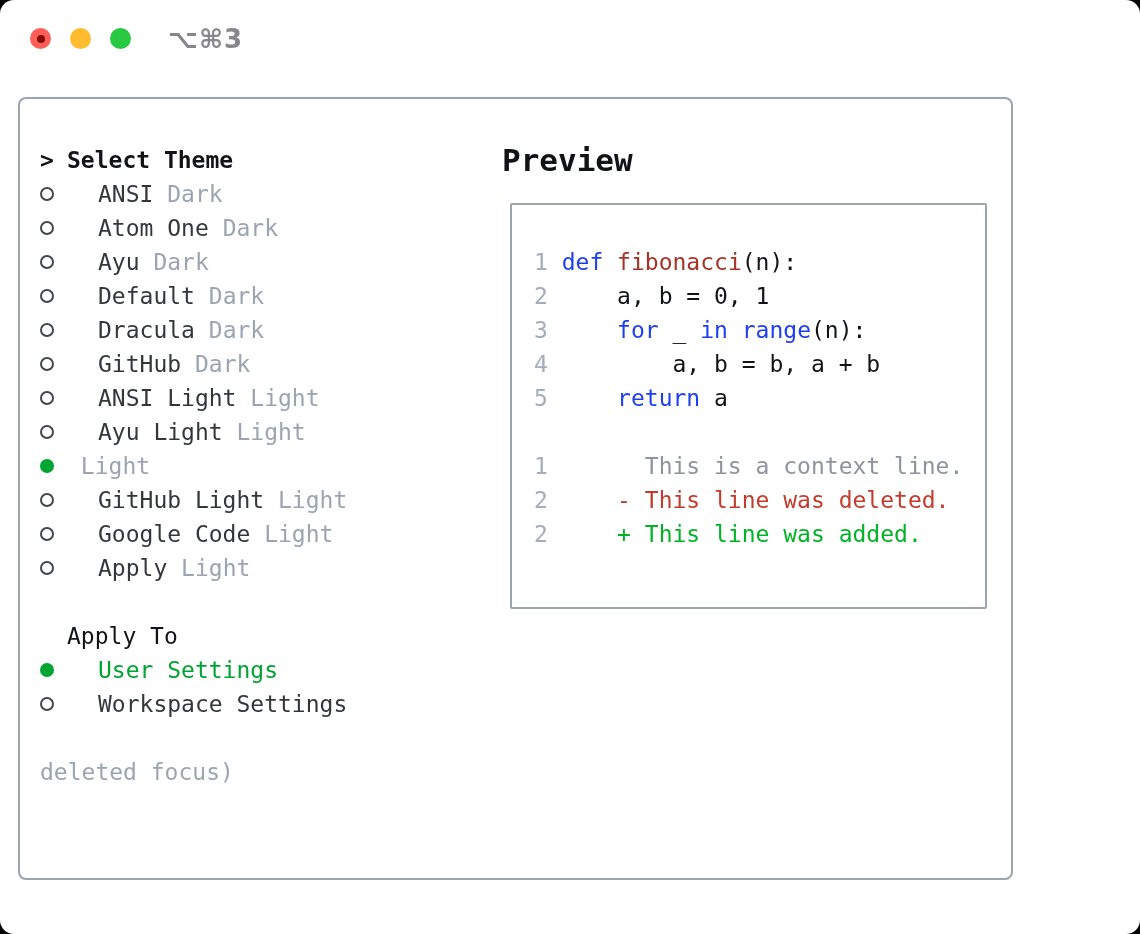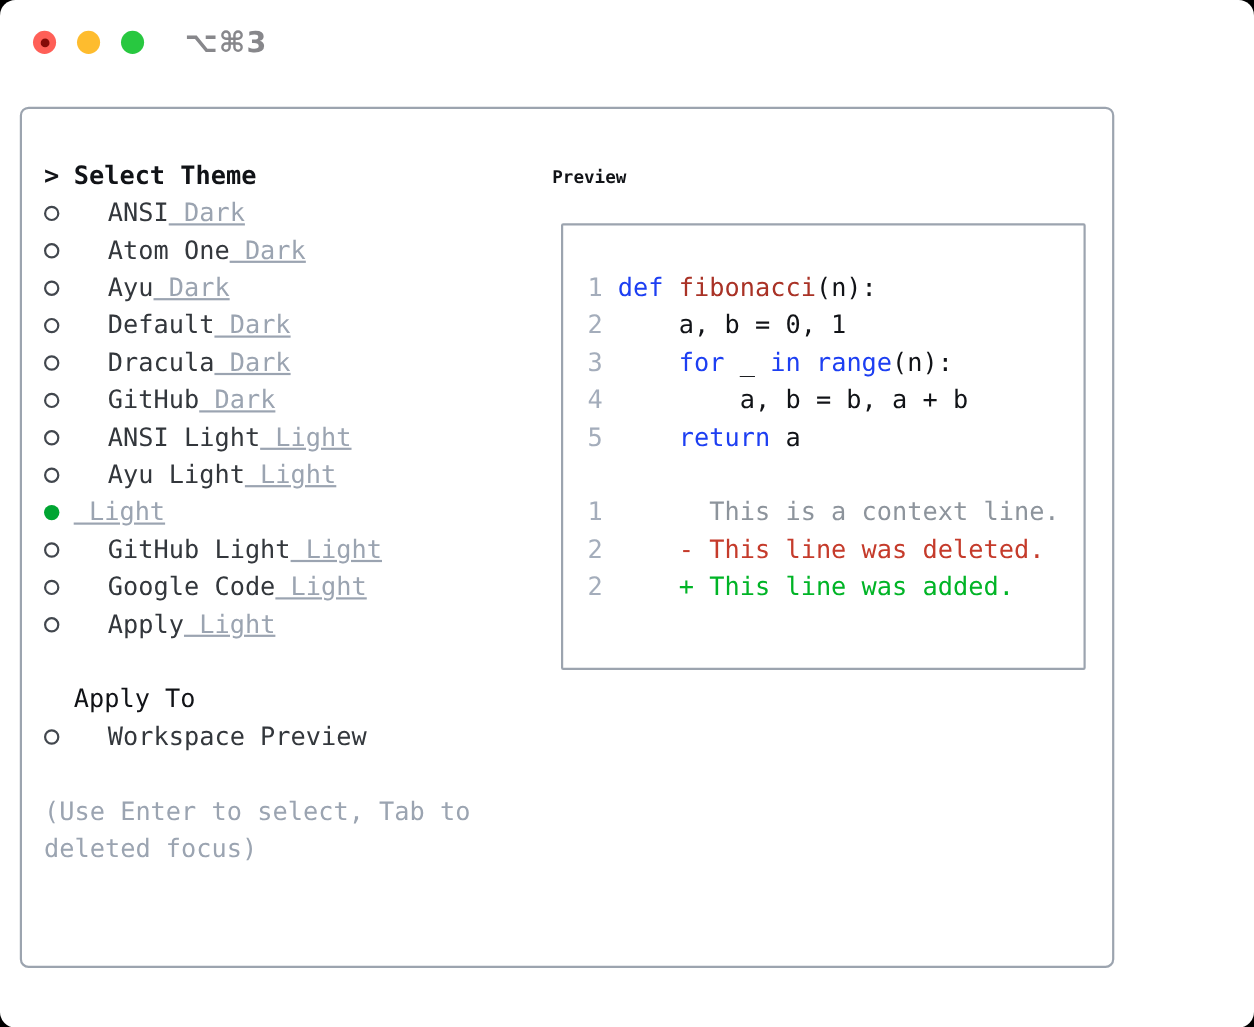--- a/index.html
+++ b/index.html
@@ -38,27 +38,27 @@
   .row{height:34px;display:flex;align-items:center;font-size:23px;color:var(--item-text);
     white-space:pre;}
   .gutter{width:27px;flex:0 0 27px;display:flex;align-items:center;}
   .prompt{font-weight:700;color:var(--text-black);font-size:23px;}
   .section-title{font-weight:700;color:var(--text-black);}
   .bullet{width:14px;height:14px;border-radius:50%;}
   .bullet.unsel{border:2px solid var(--bullet-ring);}
   .bullet.sel{background:var(--selection-green);}
   .tname{color:var(--item-text);margin-left:31px;}
   .theme-row.selected .tname{color:var(--selection-green);}
-  .tvariant{color:var(--muted-gray);text-decoration:underline;}
+  .tvariant{color:var(--muted-gray);}
   .apply-title-row{color:var(--text-black);}
   .help-row{color:var(--muted-gray);}
 
   
   .preview-title{position:absolute;left:482px;top:44px;height:34px;display:flex;
-    align-items:center;font-size:16px;font-weight:700;color:var(--text-black);}
+    align-items:center;font-size:31px;font-weight:700;color:var(--text-black);}
   .preview-box{position:absolute;left:490px;top:104px;width:477px;height:406px;
     border:2px solid var(--border-gray);border-radius:2px;overflow:hidden;
     padding:40px 0 0 22px;background:var(--window-bg);}
   .code-line{height:34px;line-height:34px;font-size:23px;white-space:pre;}
   .seg-ln{color:var(--line-number-gray);}
   .seg-kw{color:var(--keyword-blue);}
   .seg-fn{color:var(--function-red);}
   .seg-pl{color:var(--text-black);}
   .seg-ctx{color:var(--context-gray);margin-top:24px;}
   .seg-del{color:var(--diff-del-red);}
@@ -104,26 +104,26 @@
         </div>
 
       <div class="row"></div>
 
       <div class="row apply-title-row">
         <span class="gutter"></span>
         <span>Apply To</span>
       </div>
 
       <div id="apply-list">
-          <div class="row theme-row"><span class="gutter"><span class="bullet unsel"></span></span><span class="tname">Workspace Preview</span></div>
+          <div class="row theme-row selected"><span class="gutter"><span class="bullet sel"></span></span><span class="tname">User Settings</span></div>
+          <div class="row theme-row"><span class="gutter"><span class="bullet unsel"></span></span><span class="tname">Workspace Settings</span></div>
         </div>
 
       <div class="row"></div>
 
-      <div class="row help-row">(Use Enter to select, Tab to</div>
       <div class="row help-row">deleted focus)</div>
     </div>
 
     <div class="preview-title">Preview</div>
 
     <div class="preview-box">
       <pre id="code-pre"><div class="code-line"><span class="seg-ln">1 </span><span class="seg-kw">def</span><span class="seg-pl"> </span><span class="seg-fn">fibonacci</span><span class="seg-pl">(n):</span></div><div class="code-line"><span class="seg-ln">2 </span><span class="seg-pl">    a, b = 0, 1</span></div><div class="code-line"><span class="seg-ln">3 </span><span class="seg-pl">    </span><span class="seg-kw">for</span><span class="seg-pl"> _ </span><span class="seg-kw">in</span><span class="seg-pl"> </span><span class="seg-kw">range</span><span class="seg-pl">(n):</span></div><div class="code-line"><span class="seg-ln">4 </span><span class="seg-pl">        a, b = b, a + b</span></div><div class="code-line"><span class="seg-ln">5 </span><span class="seg-pl">    </span><span class="seg-kw">return</span><span class="seg-pl"> a</span></div><div class="code-line">&nbsp;</div><div class="code-line"><span class="seg-ln">1 </span><span class="seg-ctx">      This is a context line.</span></div><div class="code-line"><span class="seg-ln">2 </span><span class="seg-del">    - This line was deleted.</span></div><div class="code-line"><span class="seg-ln">2 </span><span class="seg-add">    + This line was added.</span></div></pre>
     </div>
 
   </div>

